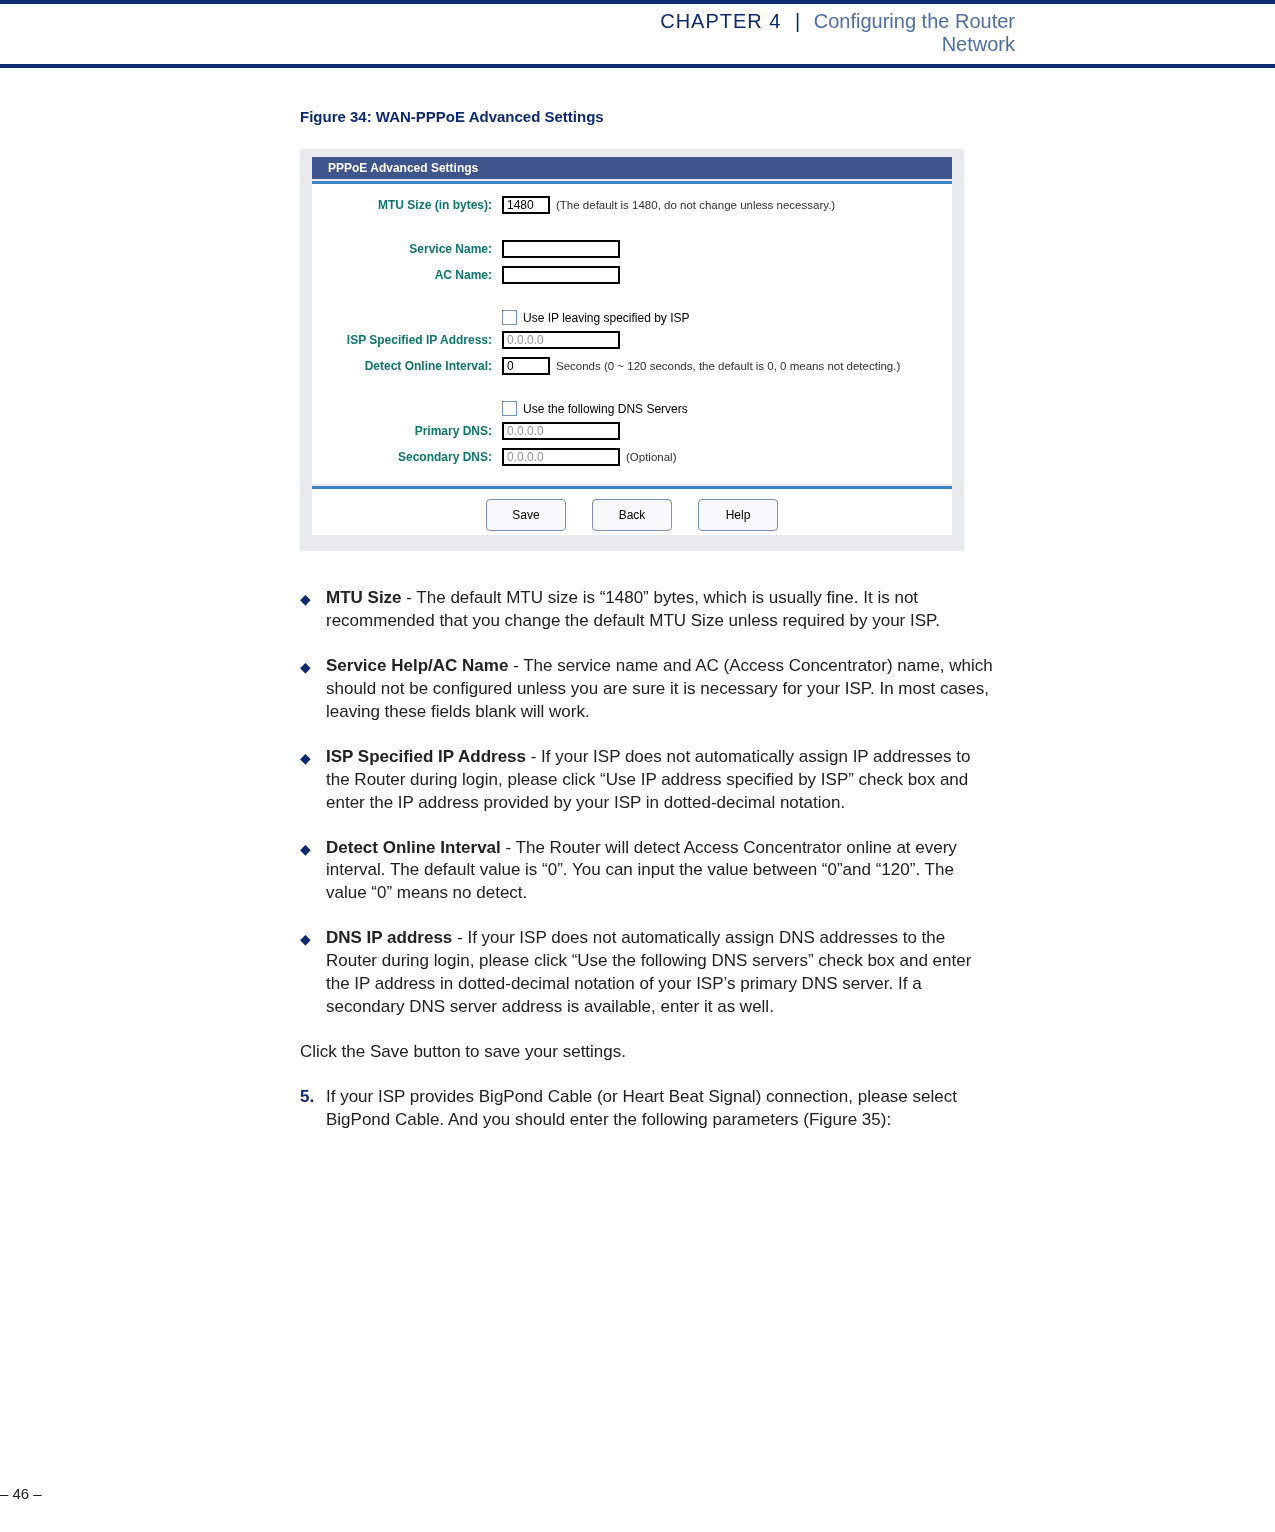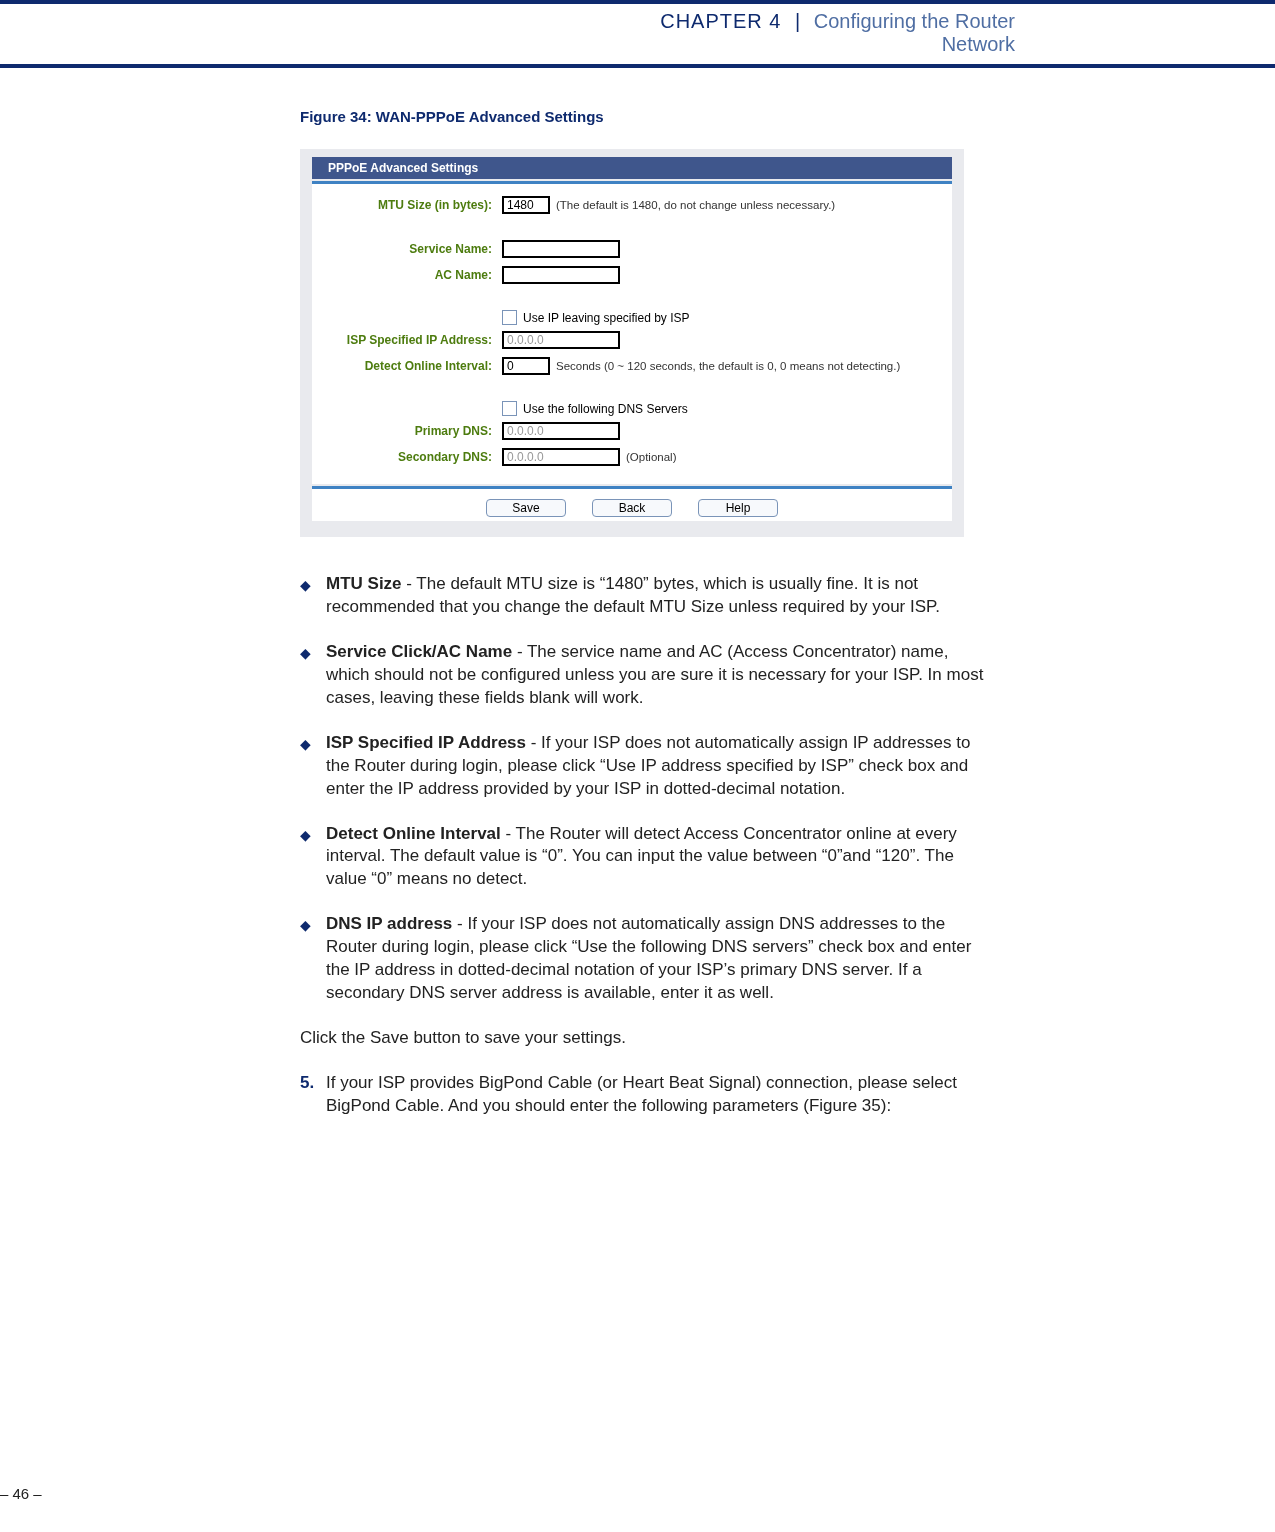--- a/index.html
+++ b/index.html
@@ -68,21 +68,21 @@
   .row {
     display: flex;
     align-items: center;
     margin-bottom: 8px;
   }
   .lbl {
     width: 170px;
     text-align: right;
     padding-right: 10px;
     font-weight: bold;
-    color: #4d7c0f;
+    color: #0f766e;
     font-size: 12px;
   }
   .tb {
     border: 2px solid #000000;
     height: 18px;
     padding: 1px 3px;
     font-size: 12px;
     box-sizing: border-box;
   }
   .tb-sm { width: 48px; }
@@ -100,21 +100,21 @@
     display:flex;
     justify-content:center;
     gap: 26px;
     margin-top: 2px;
   }
   .btn {
     border: 1px solid #7a94b8;
     border-radius: 4px;
     width: 78px;
     text-align: center;
-    padding: 1px 0;
+    padding: 8px 0;
     font-size: 12px;
     background: #f7f9fc;
   }
 
   
   .body-text { margin-top: 36px; font-size: 17px; line-height: 1.35; color:#222; }
   .bullet-item { display:flex; margin-bottom: 22px; }
   .diamond { color:#0e2a6e; font-size: 14px; width: 26px; padding-top:3px; }
   .bt { flex:1; }
   .bt b { font-weight: bold; }
@@ -211,21 +211,21 @@
 
     <div class="body-text">
 
       <div class="bullet-item">
         <div class="diamond">◆</div>
         <div class="bt"><b>MTU Size</b><span> - The default MTU size is “1480” bytes, which is usually fine. It is not recommended that you change the default MTU Size unless required by your ISP.</span></div>
       </div>
 
       <div class="bullet-item">
         <div class="diamond">◆</div>
-        <div class="bt"><b>Service Click/AC Name</b><span> - The service name and AC (Access Concentrator) name, which should not be configured unless you are sure it is necessary for your ISP. In most cases, leaving these fields blank will work.</span></div>
+        <div class="bt"><b>Service Help/AC Name</b><span> - The service name and AC (Access Concentrator) name, which should not be configured unless you are sure it is necessary for your ISP. In most cases, leaving these fields blank will work.</span></div>
       </div>
 
       <div class="bullet-item">
         <div class="diamond">◆</div>
         <div class="bt"><b>ISP Specified IP Address</b><span> - If your ISP does not automatically assign IP addresses to the   Router during login, please click “Use IP address specified by ISP” check box and enter the IP address provided by your ISP in dotted-decimal notation.</span></div>
       </div>
 
       <div class="bullet-item">
         <div class="diamond">◆</div>
         <div class="bt"><b>Detect Online Interval</b><span> - The Router will detect Access Concentrator online at every interval. The default value is “0”. You can input the value between “0”and “120”. The value “0” means no detect.</span></div>

